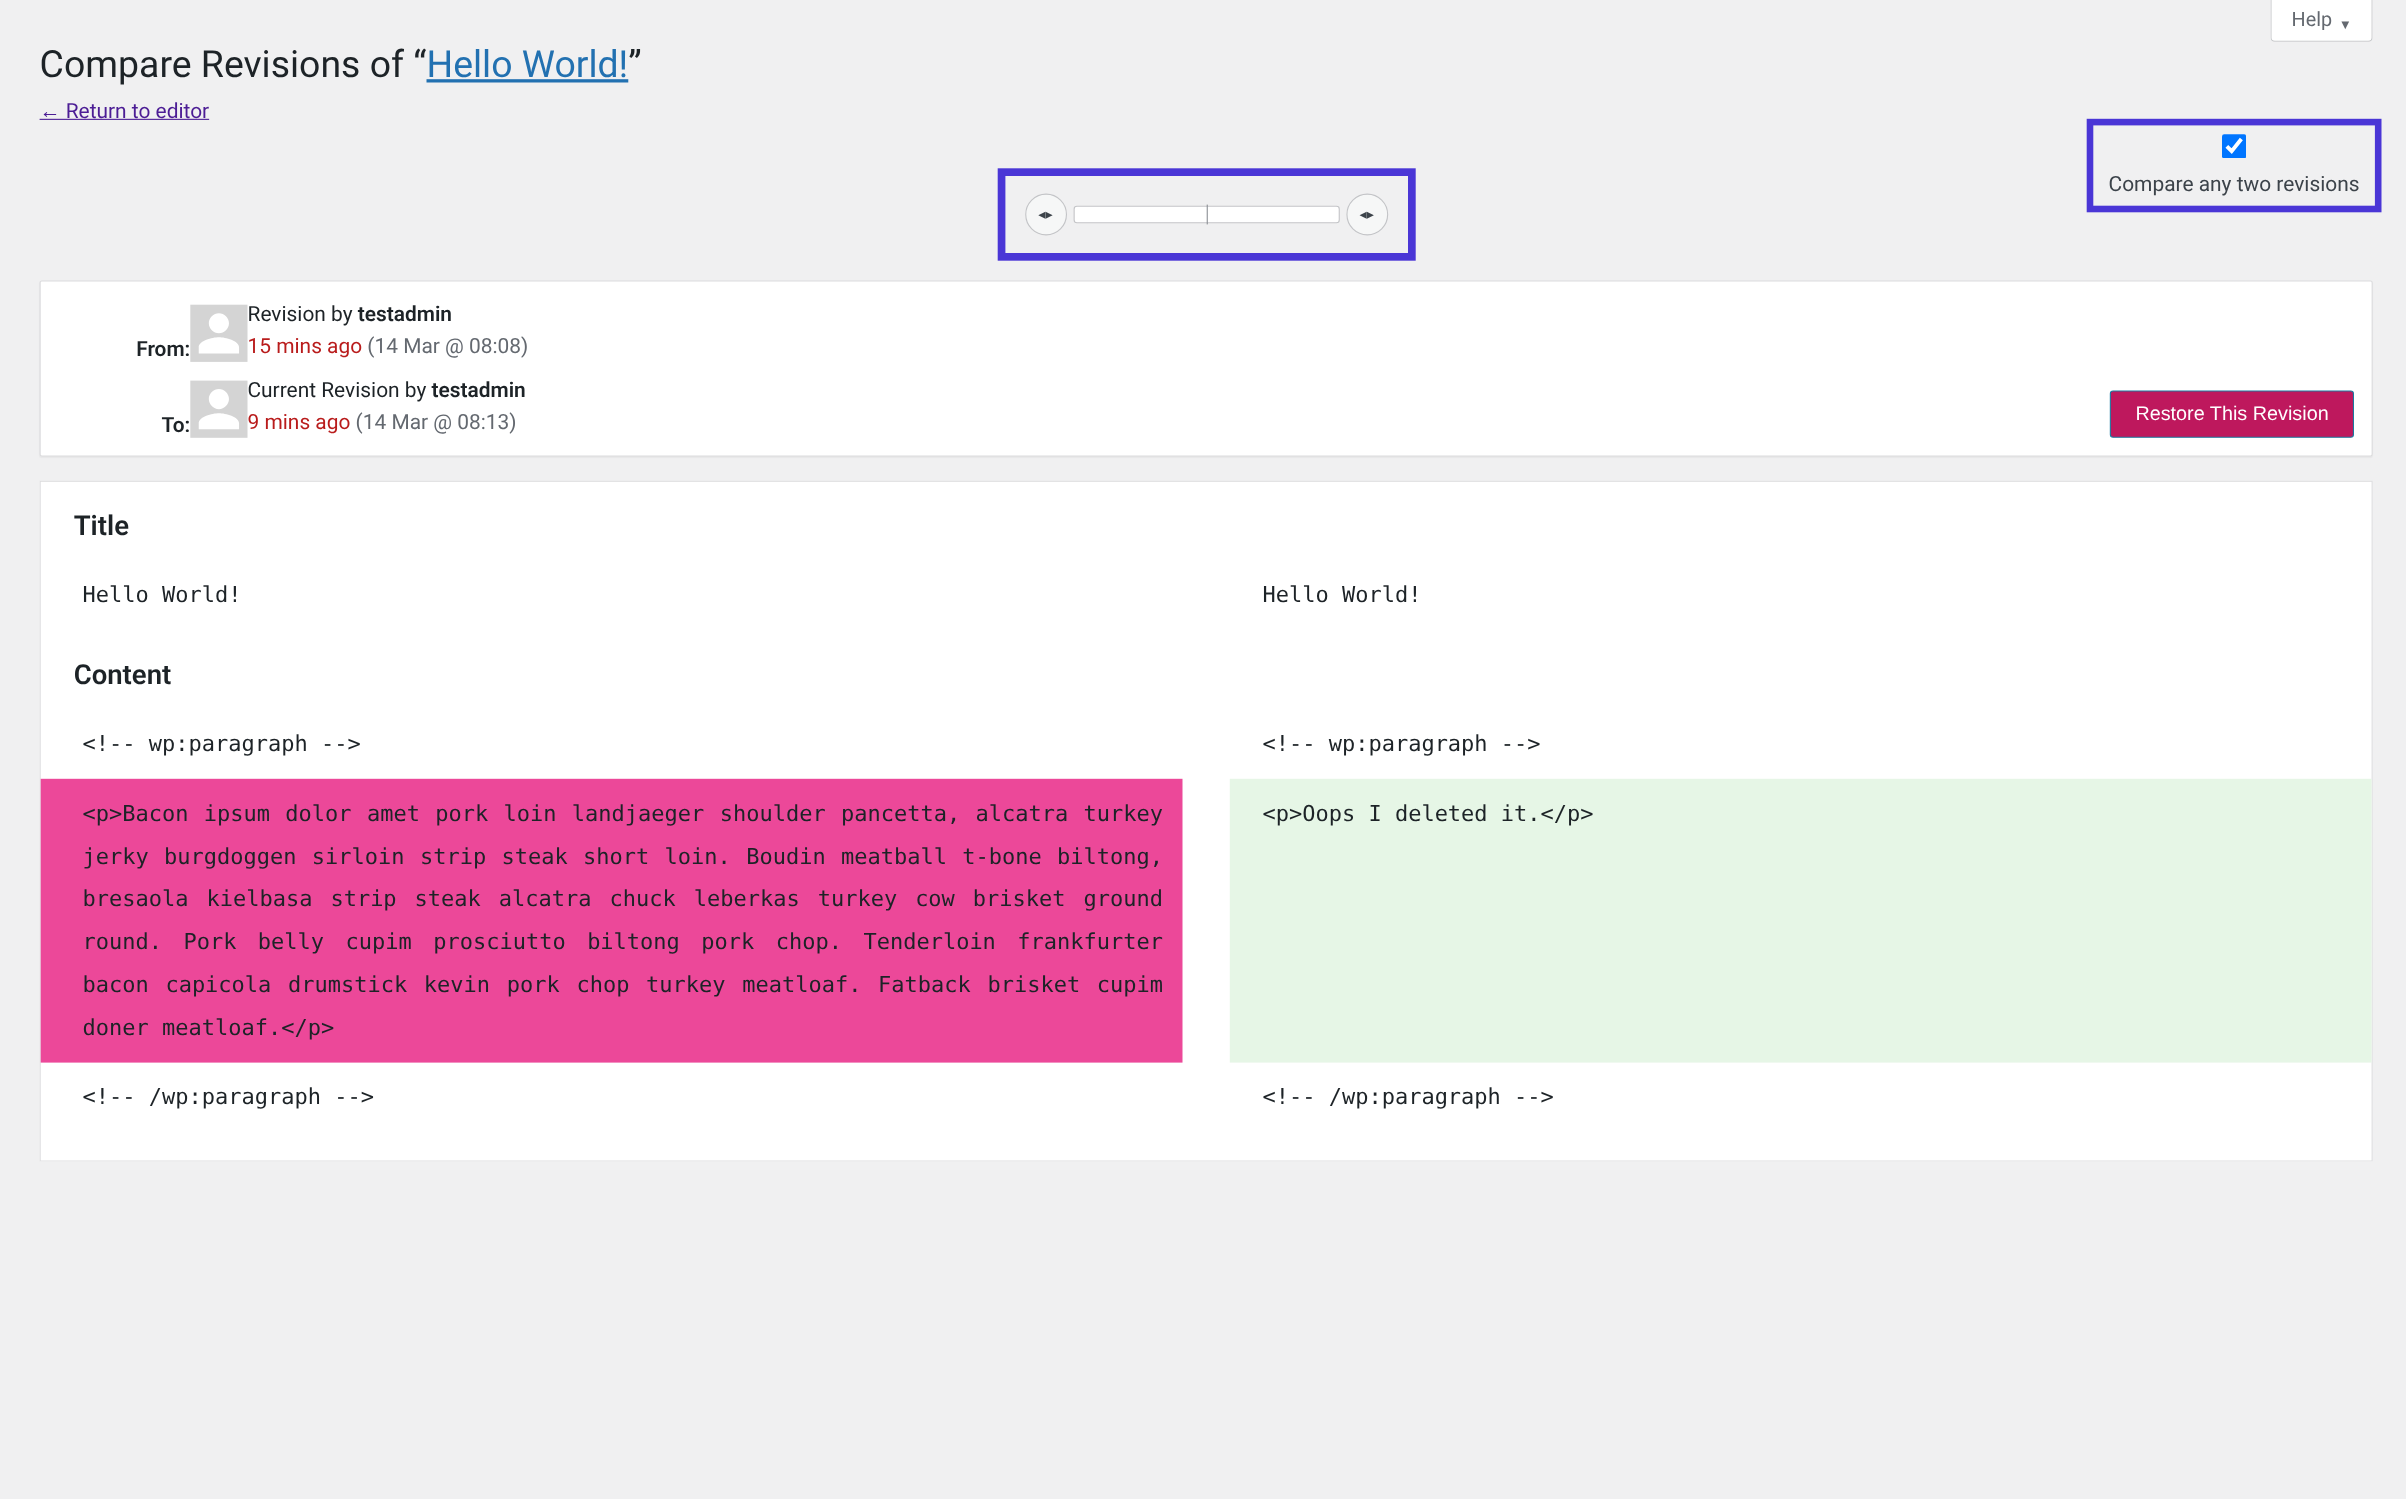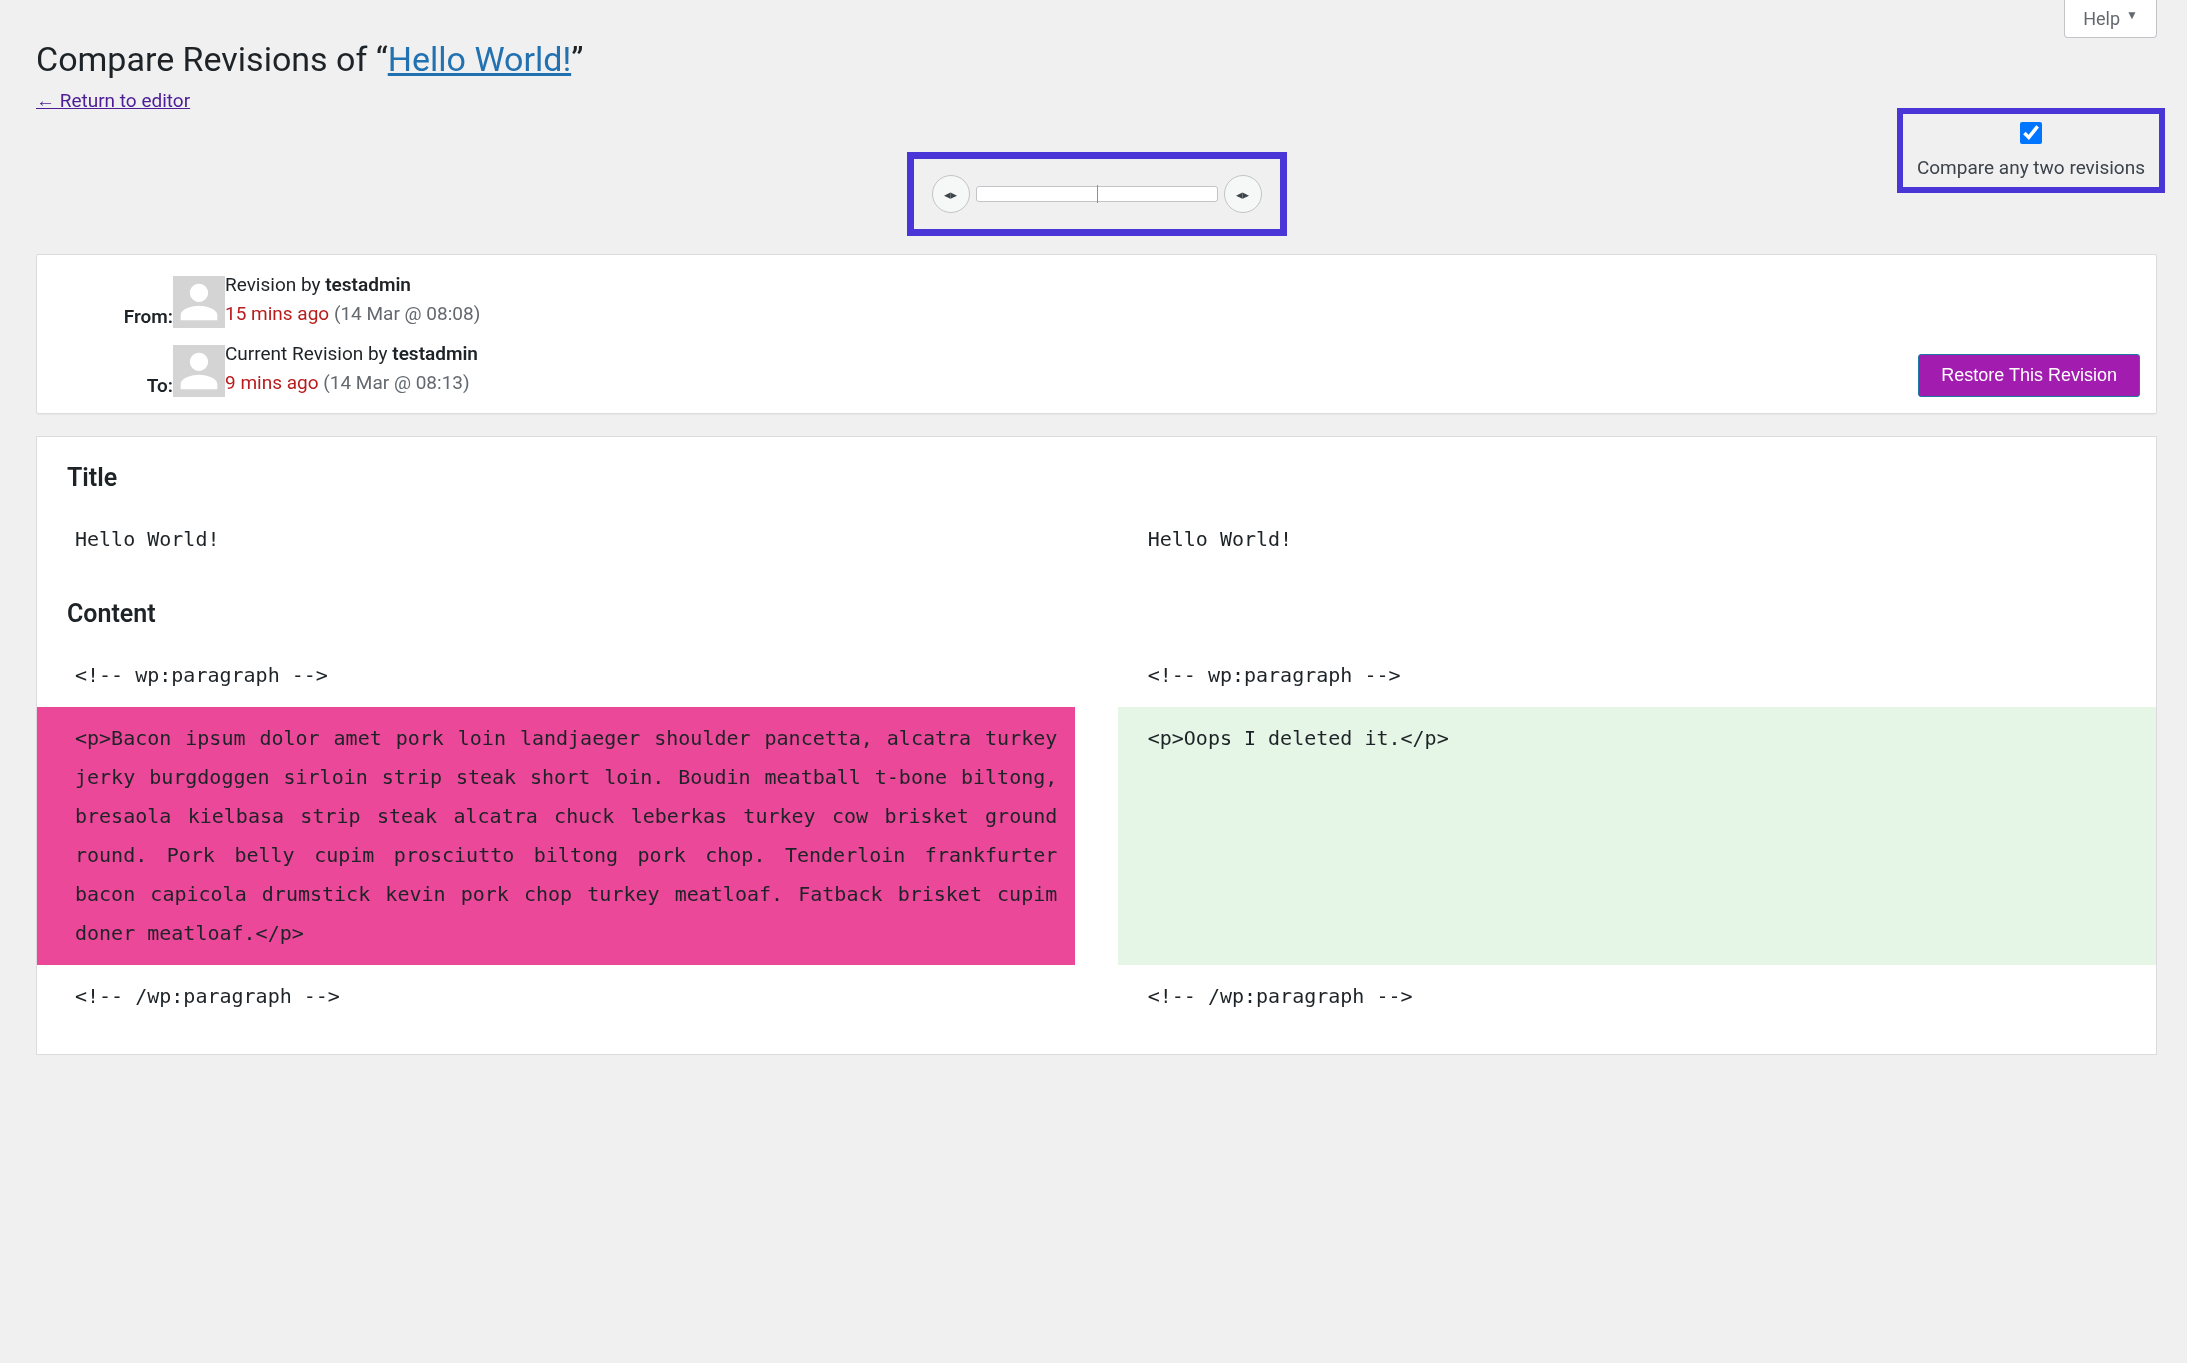--- a/index.html
+++ b/index.html
@@ -8,21 +8,21 @@
   background: #f0f0f1;
   color: #1d2327;
   font-size: 20px;
 }
 .wrap { padding: 15px 30px 0 36px; }
 .help-tab {
   position: absolute; top: 0; right: 30px;
   background: #fff; border: 1px solid #c3c4c7; border-top: none;
   padding: 8px 18px; font-size: 18px; color: #646970;
   border-bottom-left-radius: 4px; border-bottom-right-radius: 4px;
-  cursor: pointer; display: flex; align-items: flex-start; gap: 6px;
+  cursor: pointer; display: flex; align-items: flex-end; gap: 6px;
 }
 .help-tab .caret { font-size: 12px; }
 .page-title { font-size: 34px; font-weight: 400; color: #1d2327; margin-top: 24px; }
 .page-title a { color: #2271b1; text-decoration: underline; }
 .return-link { color: #4c1d95; text-decoration: underline; font-size: 19px; display: inline-block; margin-top: 10px; }
 
 .compare-checkbox-wrap {
   position: absolute; right: 22px; top: 108px;
   border: 6px solid #4a36d6; padding: 8px 14px;
   display: flex; align-items: center; gap: 12px;
@@ -63,21 +63,21 @@
 }
 .rev-row { display: flex; align-items: flex-end; padding: 6px 0; }
 .rev-label { width: 120px; text-align: right; font-weight: 600; font-size: 19px; }
 .avatar { width: 52px; height: 52px; background: #d4d4d4; display: flex; align-items: center; justify-content: center; }
 .avatar svg { width: 44px; height: 44px; fill: #fff; }
 .rev-info { font-size: 19px; line-height: 1.5; }
 .rev-info .time-ago { color: #b91c1c; }
 .rev-info .timestamp { color: #646970; }
 .rev-info strong { font-weight: 600; }
 .restore-btn {
-  margin-left: auto; background: #a21caf; color: #fff;
+  margin-left: auto; background: #be185d; color: #fff;
   border: 1px solid #1a7aa0; border-radius: 3px;
   padding: 10px 22px; font-size: 18px; cursor: pointer;
 }
 
 .diff-panel {
   background: #fff; border: 1px solid #dcdcde;
   margin-top: 22px; padding: 26px 0;
 }
 .diff-section h3 {
   font-size: 25px; font-weight: 600; padding: 0 30px 16px;

